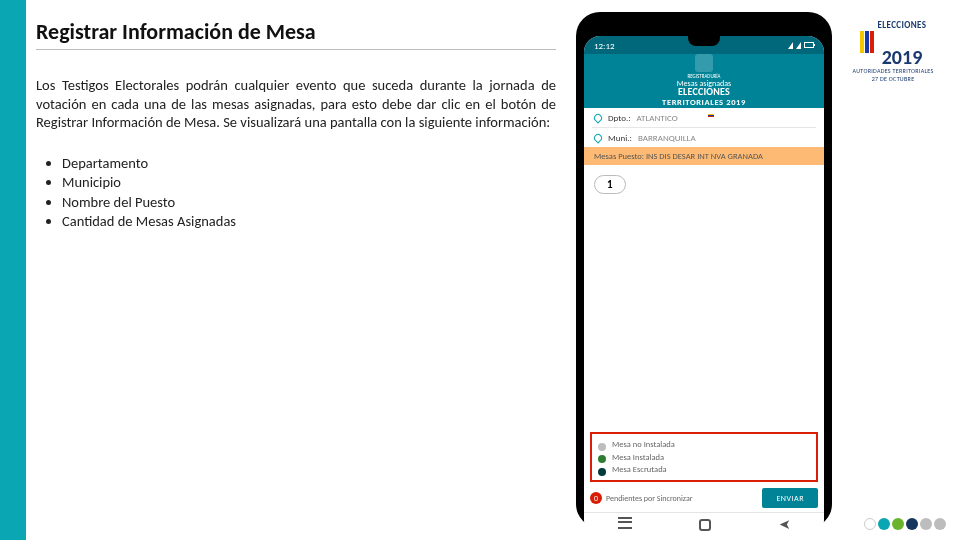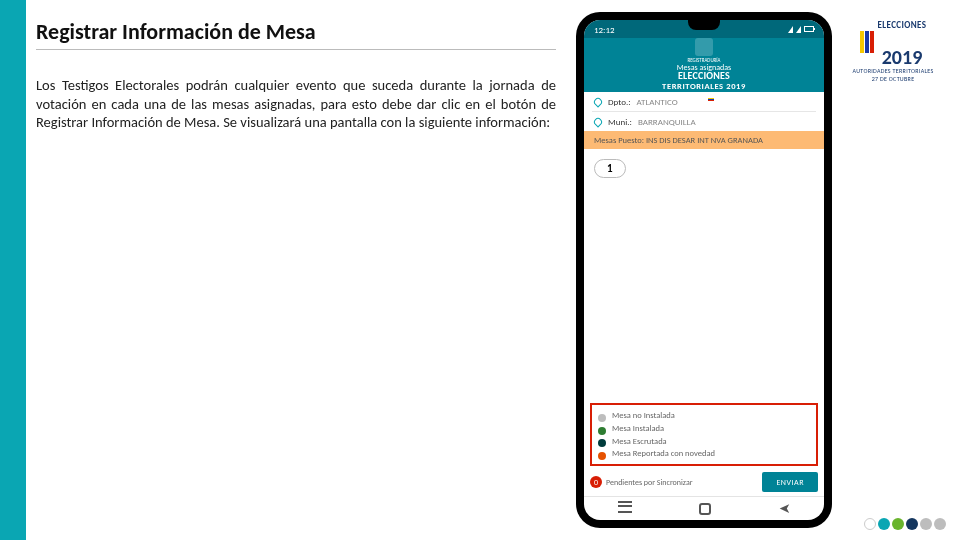--- a/index.html
+++ b/index.html
@@ -111,20 +111,21 @@
     padding: 8px;
   }
   .screen {
     width: 100%; height: 100%;
     background: #fff;
     border-radius: 16px;
     position: relative;
     overflow: hidden;
     display: flex;
     flex-direction: column;
+    margin-top: 16px;
   }
   .statusbar {
     height: 18px;
     background: #00687a;
     color: #fff;
     font-size: 9px;
     display: flex;
     align-items: center;
     justify-content: space-between;
     padding: 0 10px;
@@ -266,20 +267,26 @@
 </style>
 </head>
 <body>
 
 <div class="left-bar"></div>
 
 <div class="content">
   <h1 class="title">Registrar Información de Mesa</h1>
   <hr class="title-rule">
   <p class="para">Los Testigos Electorales podrán cualquier evento que suceda durante la jornada de votación en cada una de las mesas asignadas, para esto debe dar clic en el botón de Registrar Información de Mesa. Se visualizará una pantalla con la siguiente información:</p>
+  <ul class="bullets">
+    <li>Departamento</li>
+    <li>Municipio</li>
+    <li>Nombre del Puesto</li>
+    <li>Cantidad de Mesas Asignadas</li>
+  </ul>
 </div>
 
 <div class="logo-area">
   <div class="logo-flag">
     <div class="flag-col">
       <div class="flag-stripe" style="background:#f6c700"></div>
       <div class="flag-stripe" style="background:#1838a8"></div>
       <div class="flag-stripe" style="background:#d81e05"></div>
     </div>
     <div>
@@ -343,24 +350,20 @@
         <span>Mesa no Instalada</span>
       </div>
       <div class="legend-row">
         <div class="legend-dot" style="background:#2e7d32"></div>
         <span>Mesa Instalada</span>
       </div>
       <div class="legend-row">
         <div class="legend-dot" style="background:#003c3c"></div>
         <span>Mesa Escrutada</span>
       </div>
-      <div class="legend-row">
-        <div class="legend-dot" style="background:#e65100"></div>
-        <span>Mesa Reportada con novedad</span>
-      </div>
     </div>
 
     <div class="footer-bar">
       <div class="pend">
         <div class="pend-badge">0</div>
         <span>Pendientes por Sincronizar</span>
       </div>
       <div class="enviar-btn">ENVIAR</div>
     </div>
 

